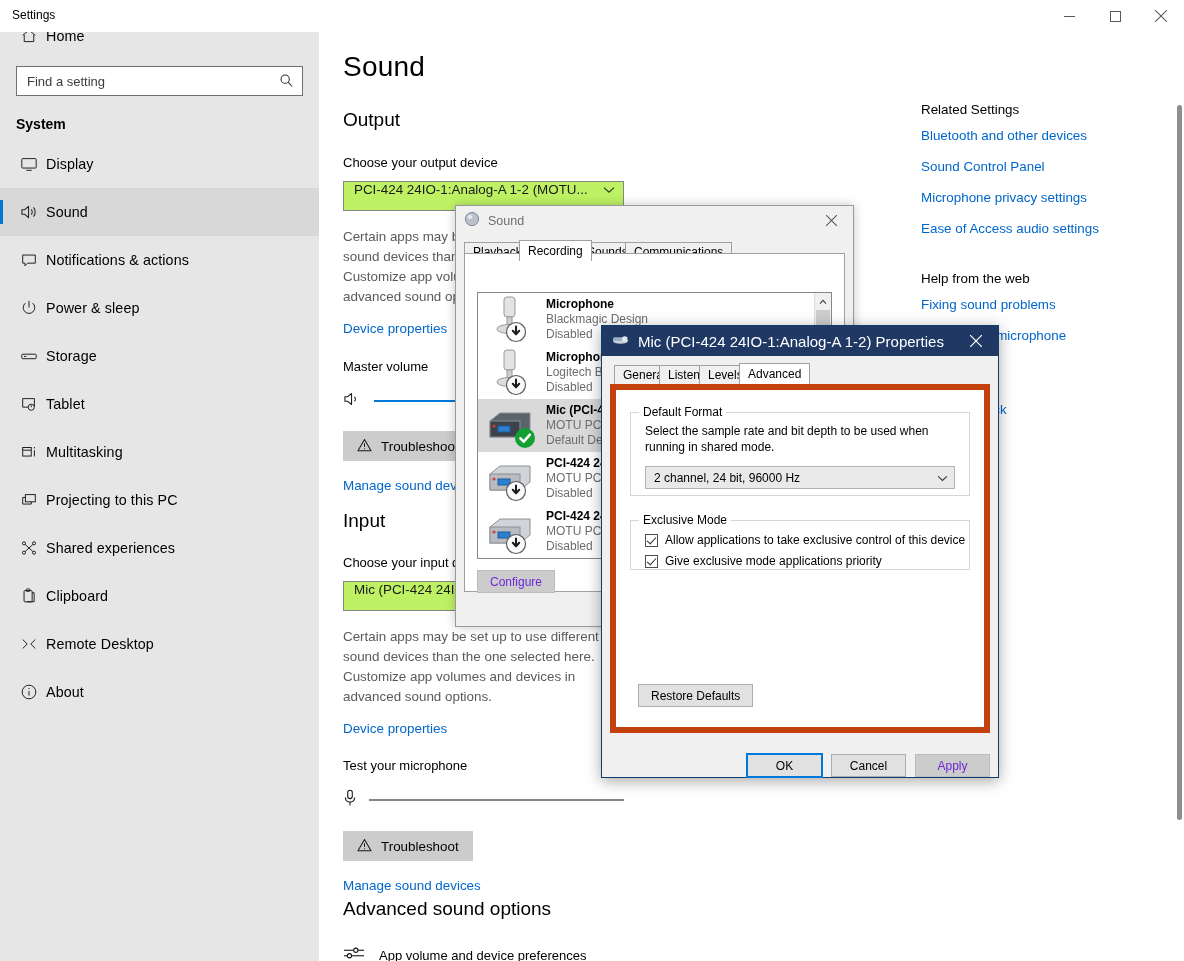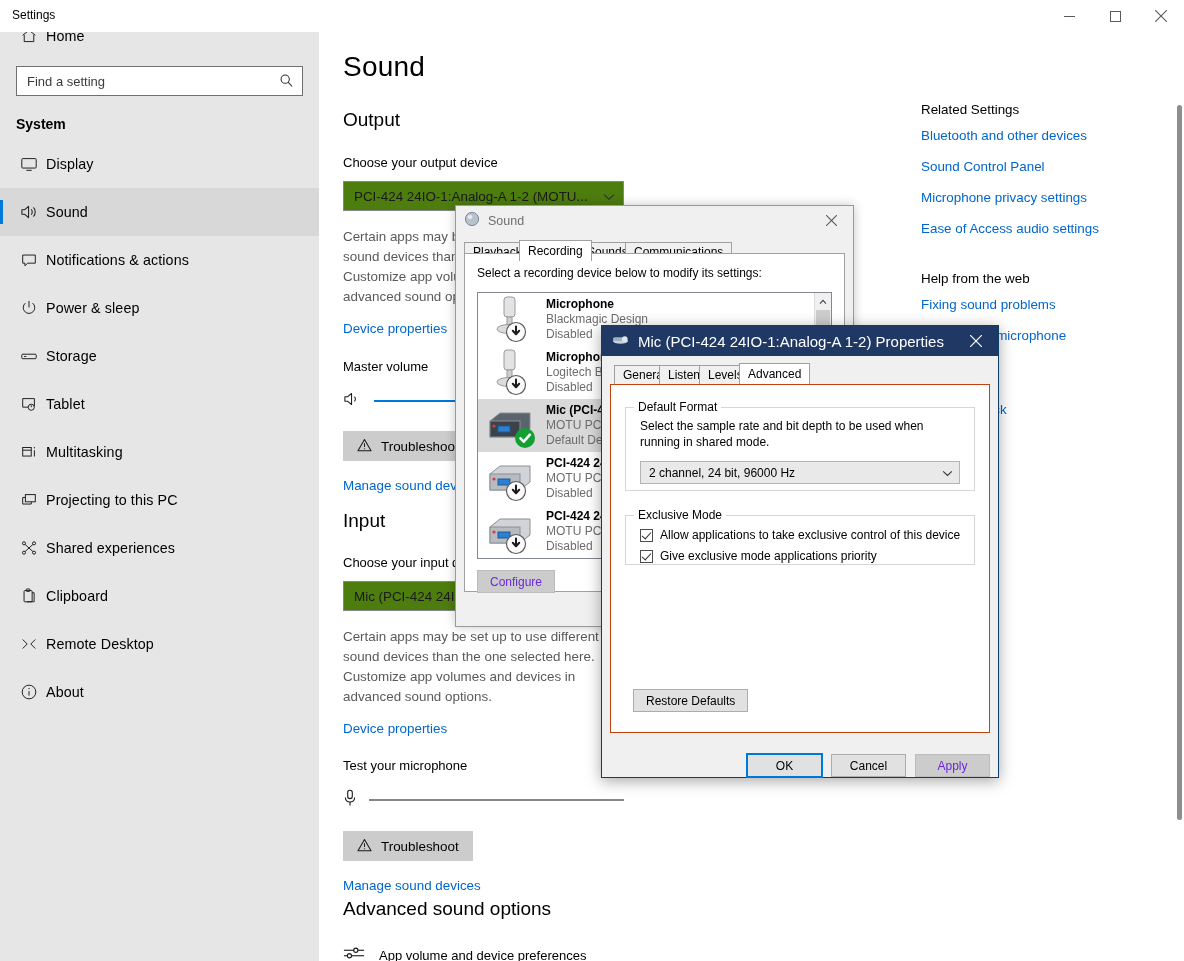--- a/index.html
+++ b/index.html
@@ -68,22 +68,22 @@
   }
 
   
   .content { position:absolute; left:319px; top:32px; right:0; bottom:0; background:#ffffff; }
   .page-title { position:absolute; left:24px; top:19px; font-size:28px; font-weight:300; color:#000; letter-spacing:.2px;}
   .sec-h2 { font-size:19px; font-weight:400; color:#000; }
   .lbl-txt { font-size:13px; color:#000; }
   .muted { font-size:13.4px; color:#5a5a5a; line-height:20px; }
   .link { font-size:13.4px; color:#0066cc; cursor:pointer; }
   .combo {
-    height:30px; border:1px solid #868686; background:#4d7c0f;
-    display:flex; align-items:center; justify-content:space-between;
+    height:30px; border:1px solid #868686; background:#bef264;
+    display:flex; justify-content:space-between;
     padding:0 8px 0 10px; font-size:13.4px; color:#1a1a1a;
   }
   .combo .chev { color:#333; }
   .btn-gray {
     height:30px; background:#cccccc; border:0; display:inline-flex; align-items:center;
     gap:9px; padding:0 14px; font-family:"Liberation Sans", sans-serif;
     font-size:13.4px; color:#000; cursor:pointer;
   }
   .slider-row { display:flex; align-items:center; gap:12px; }
   .track { position:relative; height:2px; background:#868686; flex:1; }
@@ -169,21 +169,21 @@
   #mic-props .mp-title .t { color:#ffffff; font-size:15px; }
   #mic-props .mp-close {
     position:absolute; right:0; top:0; width:45px; height:30px;
     display:flex; align-items:center; justify-content:center; color:#fff; cursor:pointer;
   }
   #mic-props .mp-body {
     position:absolute; left:8px; right:8px; top:37px; bottom:44px;
   }
   #mic-props .mp-panel {
     position:absolute; left:0; right:0; top:21px; bottom:0;
-    background:#ffffff; border:1px solid #c2410c;
+    background:#ffffff; border:6px solid #c2410c;
   }
   .gbox { position:absolute; border:1px solid #d6d6d6; }
   .gbox > .gtitle {
     position:absolute; top:-8px; left:8px; background:#ffffff; padding:0 4px;
     font-size:12px; color:#000;
   }
   .chkrow { display:flex; align-items:flex-start; gap:7px; margin-bottom:7px; }
   .chk {
     width:13px; height:13px; min-width:13px; border:1px solid #4d4d4d; background:#fff;
     position:relative; margin-top:1px;
@@ -516,21 +516,20 @@
   </div>
 
   <div class="tabstrip" id="sound-tabs">
       <div class="tab" style="left: 0px;">Playback</div>
       <div class="tab active" style="left: 55px;">Recording</div>
       <div class="tab" style="left: 114px;">Sounds</div>
       <div class="tab" style="left: 161px;">Communications</div>
     </div>
 
   <div class="tabpanel">
-    <div class="tp-hint">Select a recording device below to modify its settings:</div>
 
     <div class="devlist">
       <div id="dev-rows">
           <div class="devrow">
             <span><svg width="50" height="50" viewBox="0 0 50 50">
                 <rect x="18" y="4" width="11" height="20" rx="3" fill="#e3e3e3" stroke="#9a9a9a"></rect>
                 <rect x="21" y="24" width="5" height="8" fill="#cfcfcf" stroke="#9a9a9a"></rect>
                 <ellipse cx="23" cy="36" rx="12" ry="4.5" fill="#dcdcdc" stroke="#9a9a9a"></ellipse>
                 <g>
                   <circle cx="30" cy="39" r="9.5" fill="#fafafa" stroke="#5c5c5c" stroke-width="1.2"></circle>

